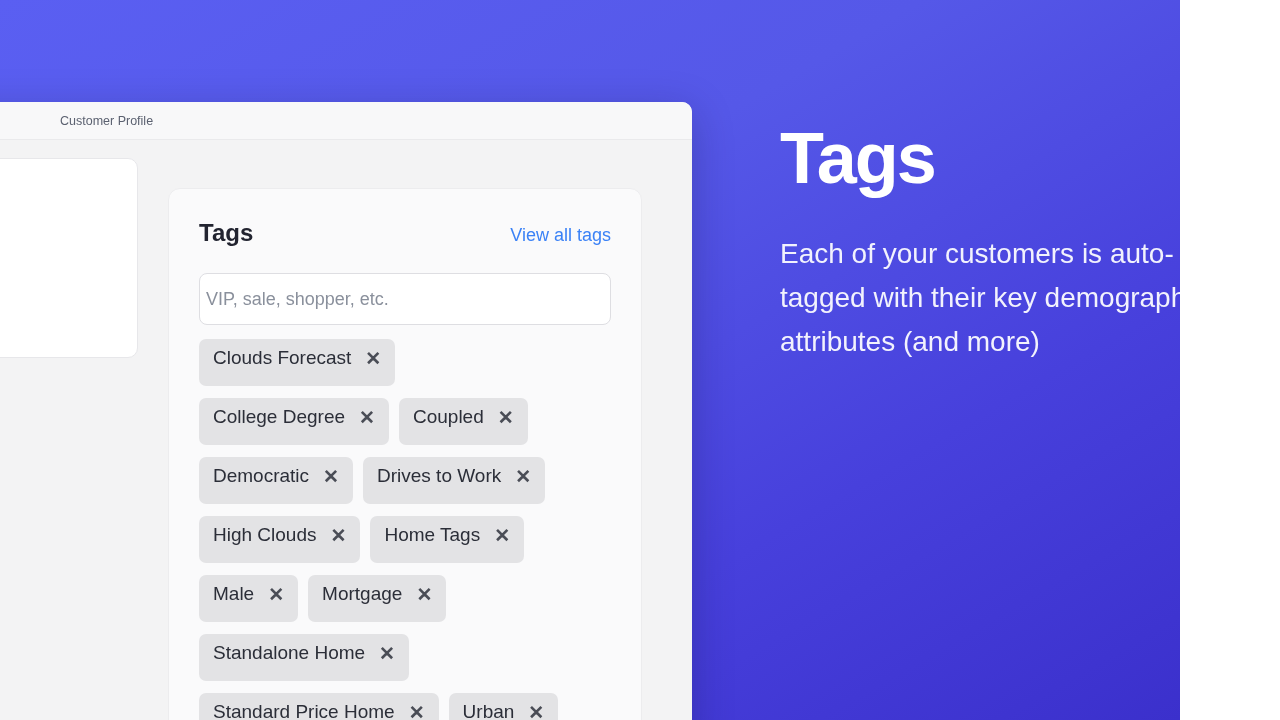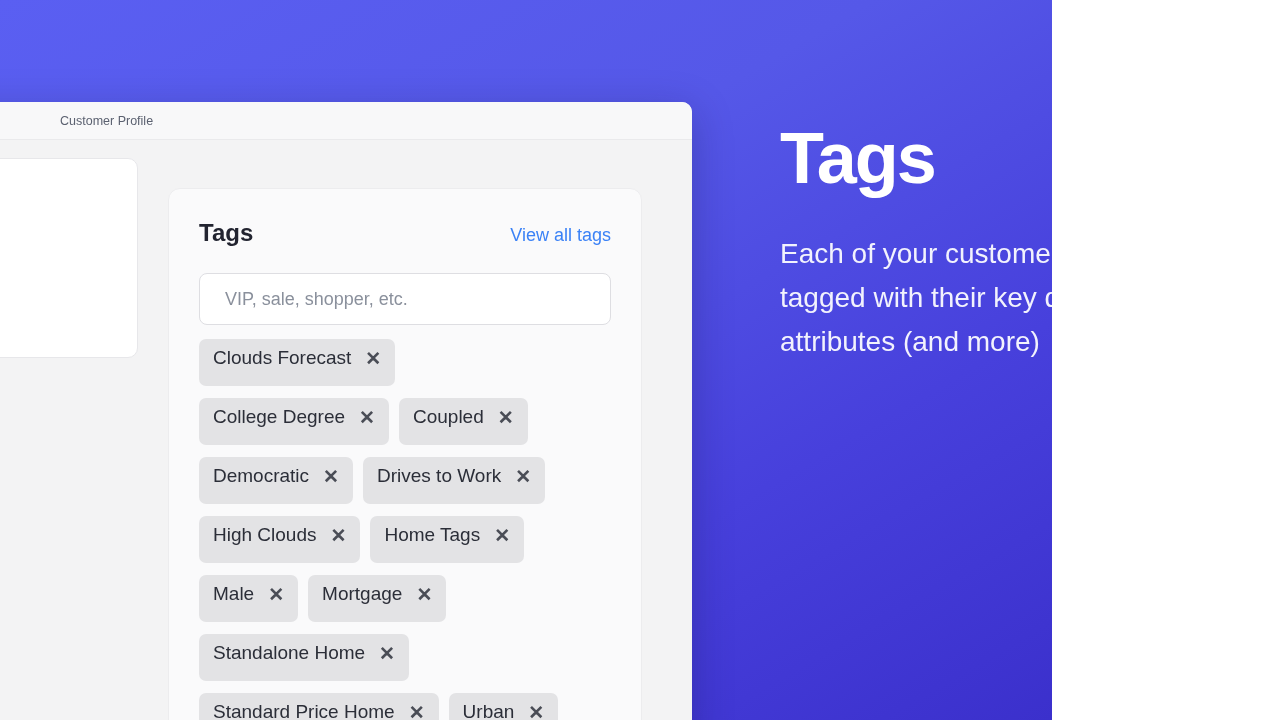--- a/index.html
+++ b/index.html
@@ -7,21 +7,21 @@
 
   html, body {
     width: 1280px;
     height: 720px;
     overflow: hidden;
     font-family: "Liberation Sans", sans-serif;
   }
 
   #stage {
     position: relative;
-    width: 1052px;
+    width: 1180px;
     height: 720px;
     background: linear-gradient(150deg, #5A5FF2 0%, #5558E8 38%, #4740DC 70%, #3B30CC 100%);
     overflow: hidden;
   }
 
   
   .promo {
     position: absolute;
     left: 780px;
     top: 118px;
@@ -166,21 +166,21 @@
     font-family: "Liberation Sans", sans-serif;
   }
 
   .tag-input {
     display: block;
     width: 100%;
     height: 52px;
     background: #FFFFFF;
     border: 1px solid #DEDEE2;
     border-radius: 8px;
-    padding: 0 25px;
+    padding: 0 6px;
     font-size: 18px;
     color: #3A3F4B;
     font-family: "Liberation Sans", sans-serif;
     outline: none;
   }
   .tag-input::placeholder { color: #8A909C; }
 
   .tag-rows { margin-top: 14px; }
 
   .tag-row {

